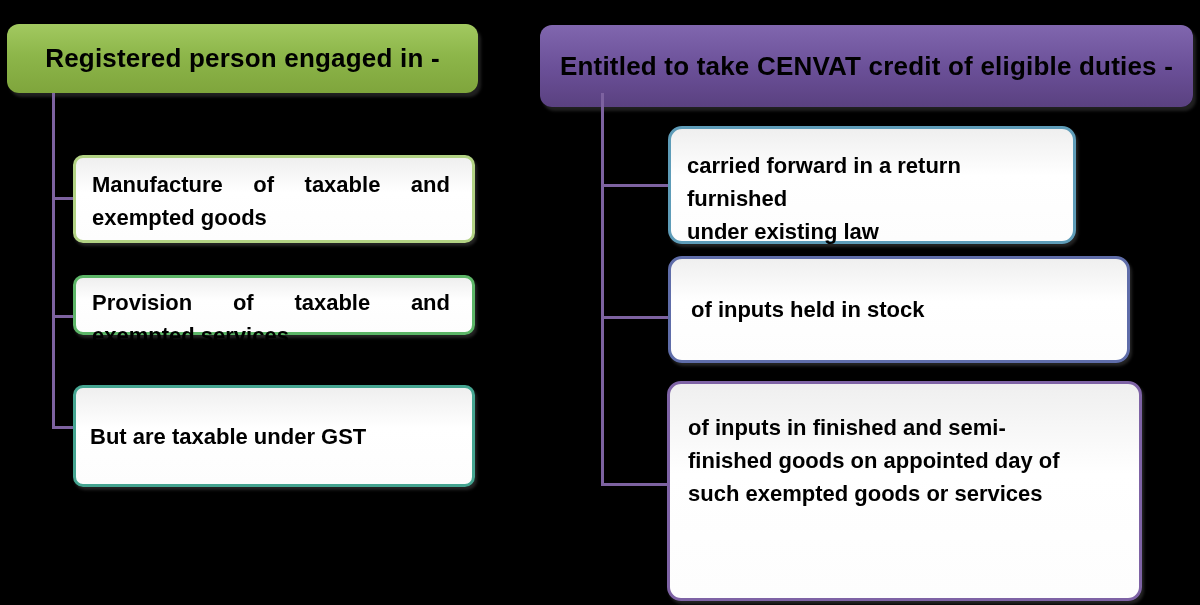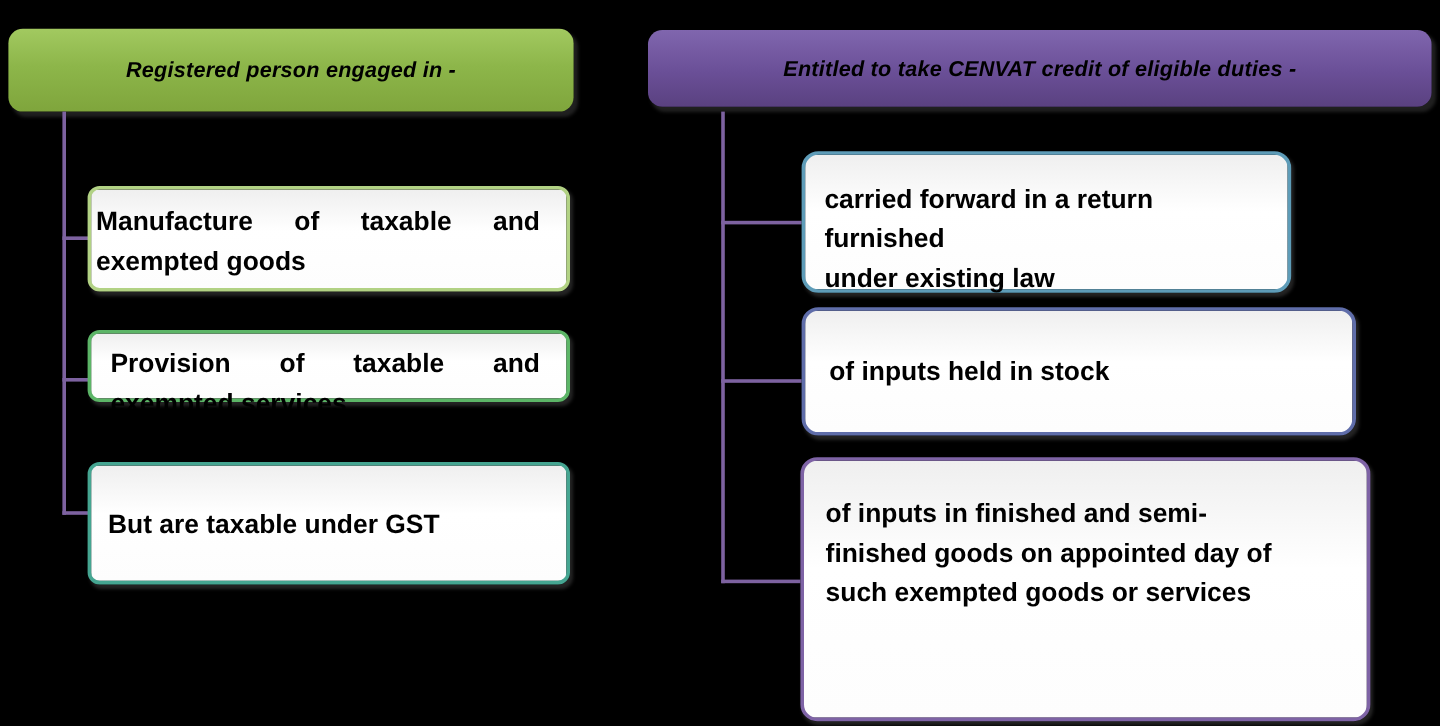--- a/index.html
+++ b/index.html
@@ -2,48 +2,47 @@
 <html><head>
 <meta charset="utf-8">
 <style>
   html,body{margin:0;padding:0;background:#000;}
   .canvas{
     position:relative;width:1200px;height:605px;background:#000;overflow:hidden;
     font-family:"Liberation Sans",sans-serif;font-weight:700;color:#000;
   }
   .header{
     position:absolute;display:flex;align-items:center;justify-content:center;
-    border-radius:12px;font-size:18px;letter-spacing:.2px;
+    border-radius:12px;font-size:26px;letter-spacing:.2px;
     box-shadow:3px 4px 3px rgba(70,70,70,.45);
-    font-style:italic;
   }
   .header.green{
     left:7px;top:24px;width:471px;height:69px;
     background:linear-gradient(180deg,#a2c960 0%,#8db64a 45%,#7fa53c 100%);
   }
   .header.purple{
-    left:540px;top:25px;width:653px;height:64px;
+    left:540px;top:25px;width:653px;height:82px;
     background:linear-gradient(180deg,#8066ae 0%,#6a4f97 55%,#5a4180 100%);
   }
   .line{position:absolute;}
   .vline{width:3px;}
   .hline{height:3px;}
   .box{
     position:absolute;border-style:solid;border-width:3px;box-sizing:border-box;
     background:linear-gradient(180deg,#efefef 0%,#ffffff 42%,#fdfdfd 100%);
     font-size:22px;line-height:33px;
     box-shadow:2px 3px 3px rgba(95,95,95,.38);
   }
   .box.left-style{border-radius:10px;}
   .box.right-style{border-radius:14px;}
   .justify{text-align:justify;}
   .prelines{white-space:pre-line;}
   .vcenter{display:flex;align-items:center;}
   
-  .lbox1{left:73px;top:155px;width:402px;height:88px;padding:10px 22px 0 4px;}
+  .lbox1{left:73px;top:155px;width:402px;height:88px;padding:10px 22px 0 16px;}
   .lbox2{left:73px;top:275px;width:402px;height:60px;padding:8px 22px 0 16px;}
   .lbox3{left:73px;top:385px;width:402px;height:102px;padding:0 22px 0 14px;}
   
   .rbox1{left:668px;top:126px;width:408px;height:118px;padding:20px 18px 0 16px;}
   .rbox2{left:668px;top:256px;width:462px;height:107px;padding:0 18px 0 20px;}
   .rbox3{left:667px;top:381px;width:475px;height:220px;padding:27px 20px 0 18px;}
 </style>
 </head>
 <body>
 

